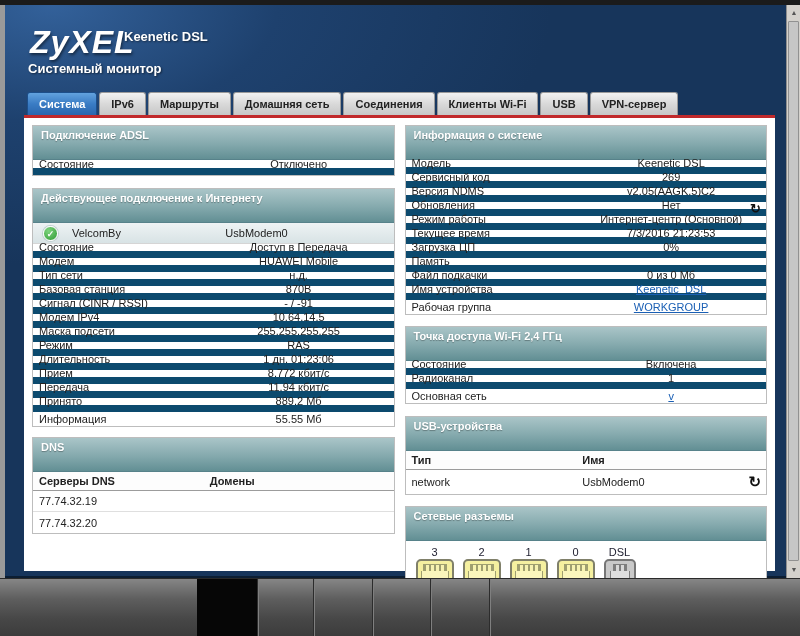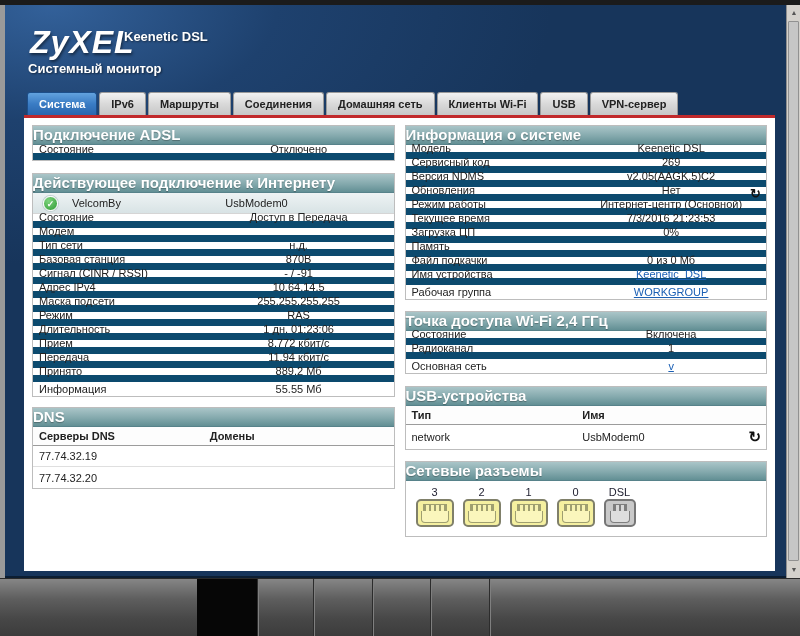--- a/index.html
+++ b/index.html
@@ -28,21 +28,21 @@
           background:linear-gradient(#f2f2f2,#d9d9d9 50%,#c7c7c7); border:1px solid #9a9a9a; border-bottom:none;
           border-radius:3px 3px 0 0; cursor:default; white-space:nowrap; }
   .tab.active { background:linear-gradient(#62a2de,#3a7cc4 50%,#2a66ae); color:#fff; border-color:#1d4f8a; }
   .red-line { position:absolute; left:24px; top:115px; width:751px; height:3px; background:#c1292b; }
 
   
   .content { position:absolute; left:24px; top:118px; width:751px; height:453px; background:#fff;
              display:flex; padding:0 8px; gap:10px; }
   .col { width:366px; }
   .panel { border:1px solid #bdbdbd; background:#fff; }
-  .panel-h { height:19px; line-height:18px; font-size:15px; font-weight:bold; color:#fff;
+  .panel-h { height:34px; line-height:18px; padding-left:8px; font-size:11px; font-weight:bold; color:#fff;
              text-shadow:0 1px 1px rgba(0,0,0,.3);
              background:linear-gradient(#aac5c8,#84a9ad 55%,#628f94); border-bottom:1px solid #57828a; }
   .kv-row { display:flex; height:14px; line-height:13px; border-bottom:7px solid #0c4a6e;
             font-size:11px; color:#222; padding:0 6px; position:relative; align-items:center; }
   .kv-row .lbl { width:49%; overflow:hidden; white-space:nowrap; }
   .kv-row .val { flex:1; overflow:hidden; white-space:nowrap;text-align:center; }
   .lnk { color:#1a5fb4; text-decoration:underline; cursor:pointer; }
   .refresh-btn { position:absolute; right:5px; top:0; font-size:13px; font-weight:bold; color:#111;
                  line-height:14px; cursor:pointer; }
 
@@ -103,22 +103,22 @@
   <div class="blue-bg"></div>
 
   <div class="logo">ZyXEL</div>
   <div class="product">Keenetic DSL</div>
   <div class="page-title">Системный монитор</div>
 
   <div class="tabs">
     <div class="tab active">Система</div>
     <div class="tab">IPv6</div>
     <div class="tab">Маршруты</div>
+    <div class="tab">Домашняя сеть</div>
     <div class="tab">Соединения</div>
-    <div class="tab">Домашняя сеть</div>
     <div class="tab">Клиенты Wi-Fi</div>
     <div class="tab">USB</div>
     <div class="tab">VPN-сервер</div>
   </div>
   <div class="red-line"></div>
 
   <div class="content">
 
     <div class="col">
 
@@ -136,35 +136,36 @@
           <span class="check-ic">✓</span>
           <span class="conn-name">VelcomBy</span>
           <span class="conn-if">UsbModem0</span>
         </div>
         <div class="kv-row">
             <span class="lbl">Состояние</span>
             <span class="val">Доступ в Передача</span>
           </div>
         <div class="kv-row">
             <span class="lbl">Модем</span>
+            <span class="val">HUAWEI Mobile</span>
           </div>
         <div class="kv-row">
             <span class="lbl">Тип сети</span>
             <span class="val">н.д.</span>
           </div>
         <div class="kv-row">
             <span class="lbl">Базовая станция</span>
             <span class="val">870B</span>
           </div>
         <div class="kv-row">
             <span class="lbl">Сигнал (CINR / RSSI)</span>
             <span class="val">- / -91</span>
           </div>
         <div class="kv-row">
-            <span class="lbl">Адрес IPv4</span>
+            <span class="lbl">Модем IPv4</span>
             <span class="val">10.64.14.5</span>
           </div>
         <div class="kv-row">
             <span class="lbl">Маска подсети</span>
             <span class="val">255.255.255.255</span>
           </div>
         <div class="kv-row">
             <span class="lbl">Режим</span>
             <span class="val">RAS</span>
           </div>

